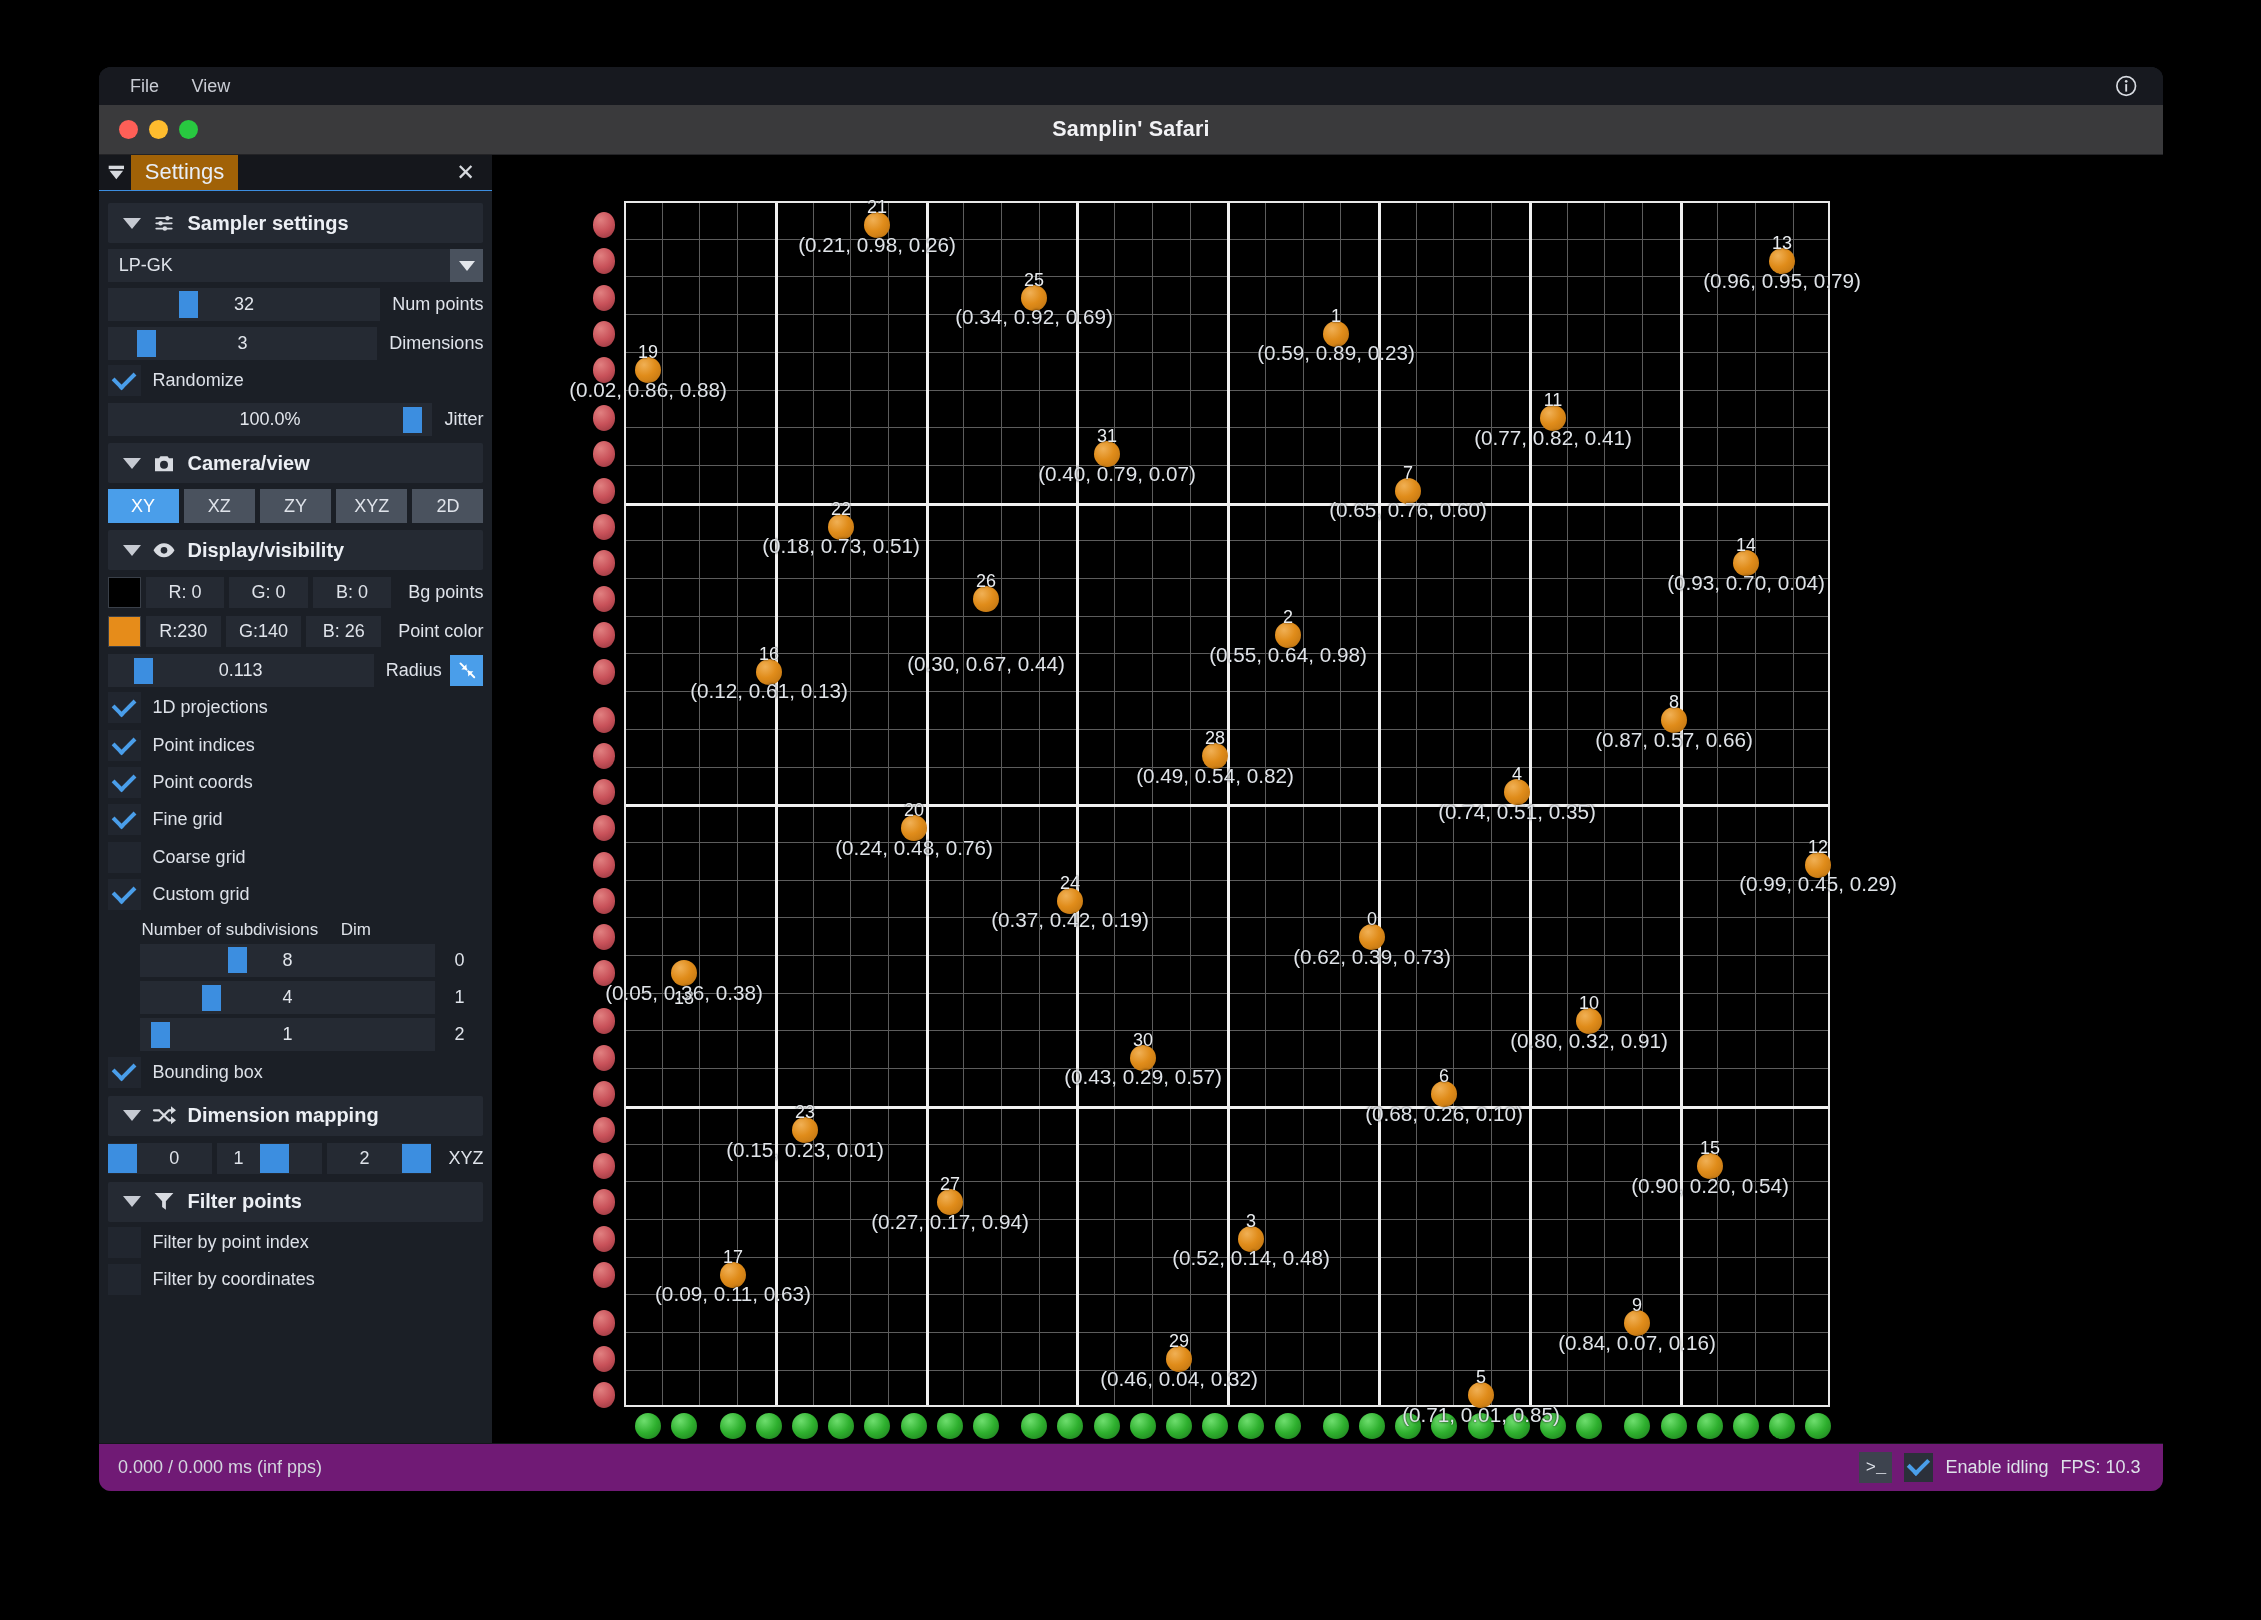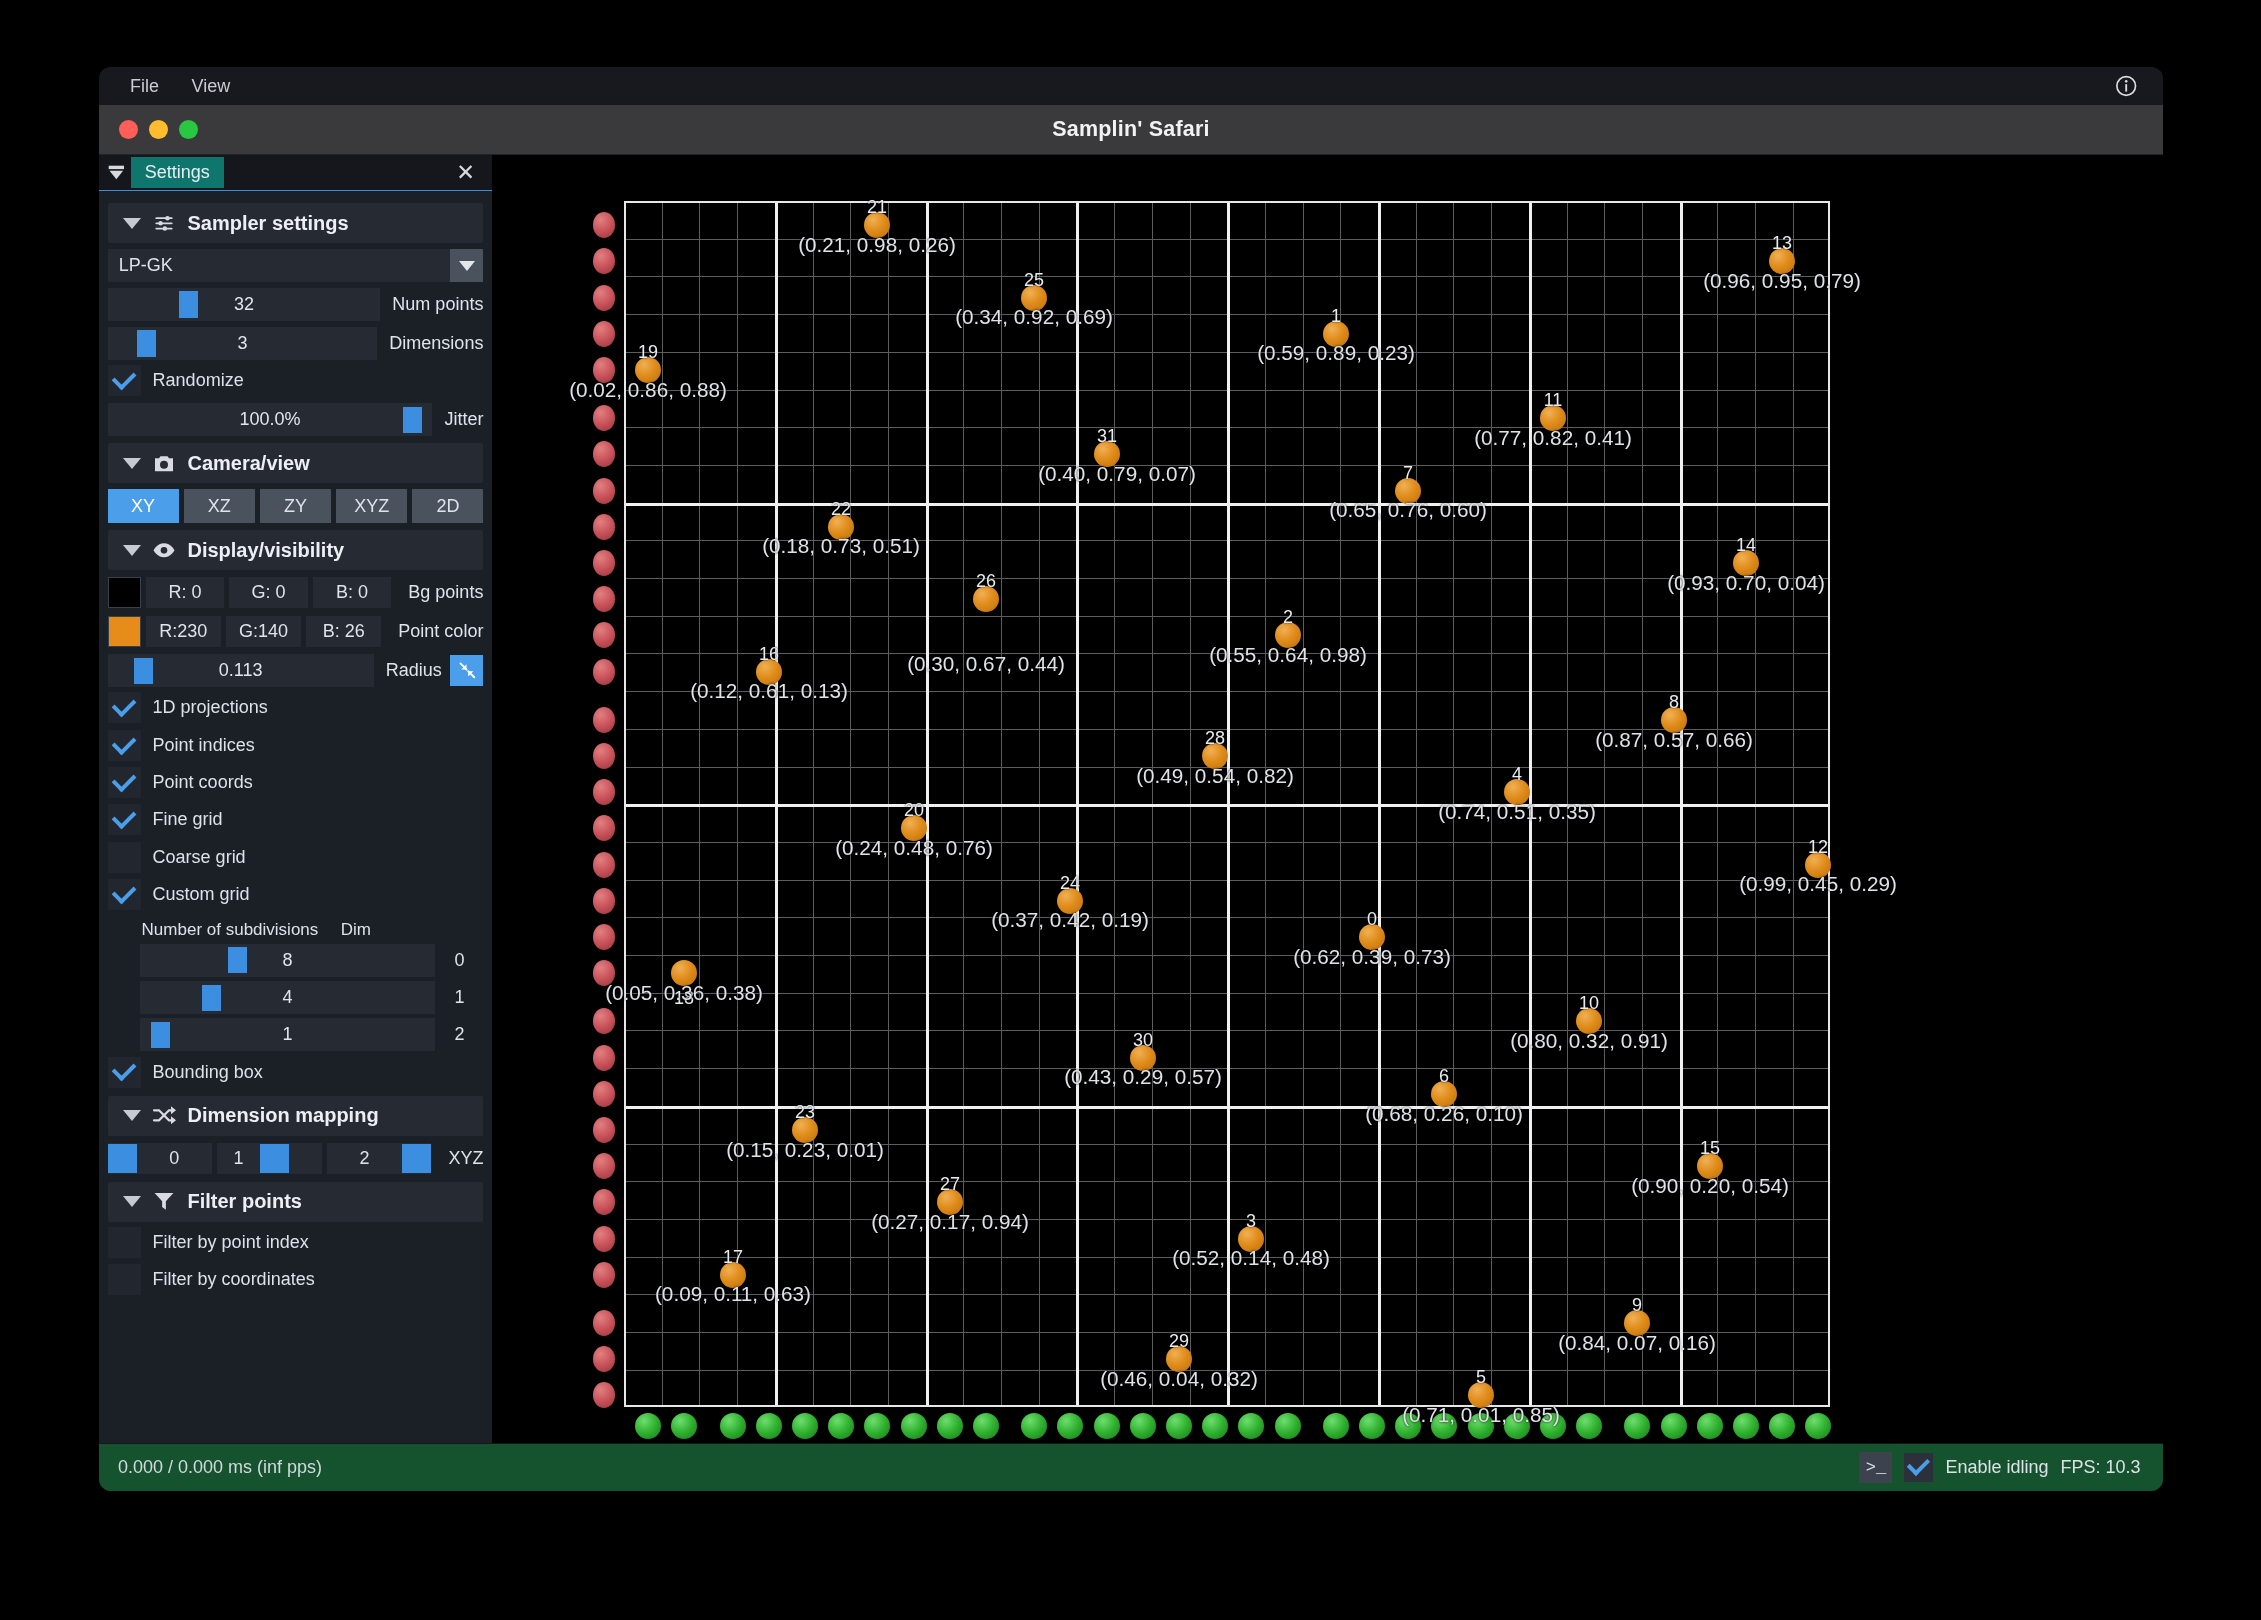--- a/index.html
+++ b/index.html
@@ -73,22 +73,22 @@
     background: #15171c;
     display: flex; align-items: center;
     border-bottom: 1.7px solid #3c8ee0;
     position: relative;
   }
   #panel-collapse {
     width: 26px; display: flex; align-items: center; justify-content: center;
     margin-left: 4.3px;
   }
   #panel-tab {
-    background: #0f766e; color: #e8eef6;
-    font-size: 18px; padding: 4.3px 13.8px 5.2px 13.8px;
+    background: #a16207; color: #e8eef6;
+    font-size: 22px; padding: 4.3px 13.8px 5.2px 13.8px;
     margin-left: 1.7px;
   }
   #panel-close {
     position: absolute; right: 17px; top: 50%; transform: translateY(-50%);
     color: #d6d9de; font-size: 22.4px; line-height: 1;
   }
 
   #panel-scroll {
     flex: 1 1 auto; overflow: hidden;
     padding: 5.2px 8.6px 0 8.6px;
@@ -244,21 +244,21 @@
   .proj-x {
     position: absolute; width: 26px; height: 26px;
     margin-left: -13px; margin-top: -13px;
     border-radius: 50%;
     background: radial-gradient(circle at 35% 30%, #6ede6e 0%, #2eb02e 50%, #1d761d 100%);
   }
 
   
   #statusbar {
     height: 48px; flex: 0 0 48px;
-    background: #14532d;
+    background: #701a75;
     display: flex; align-items: center;
     padding: 0 22.4px 0 19px;
     border-top: 0.9px solid #14161b;
   }
   #status-left { color: #d4d8df; font-size: 18px; }
   #status-right { margin-left: auto; display: flex; align-items: center; gap: 12px; }
   #term-btn {
     width: 33px; height: 31px; background: #3d434e;
     display: flex; align-items: center; justify-content: center;
     color: #dfe3ea; font-size: 17px; font-family: "Liberation Mono", monospace;

